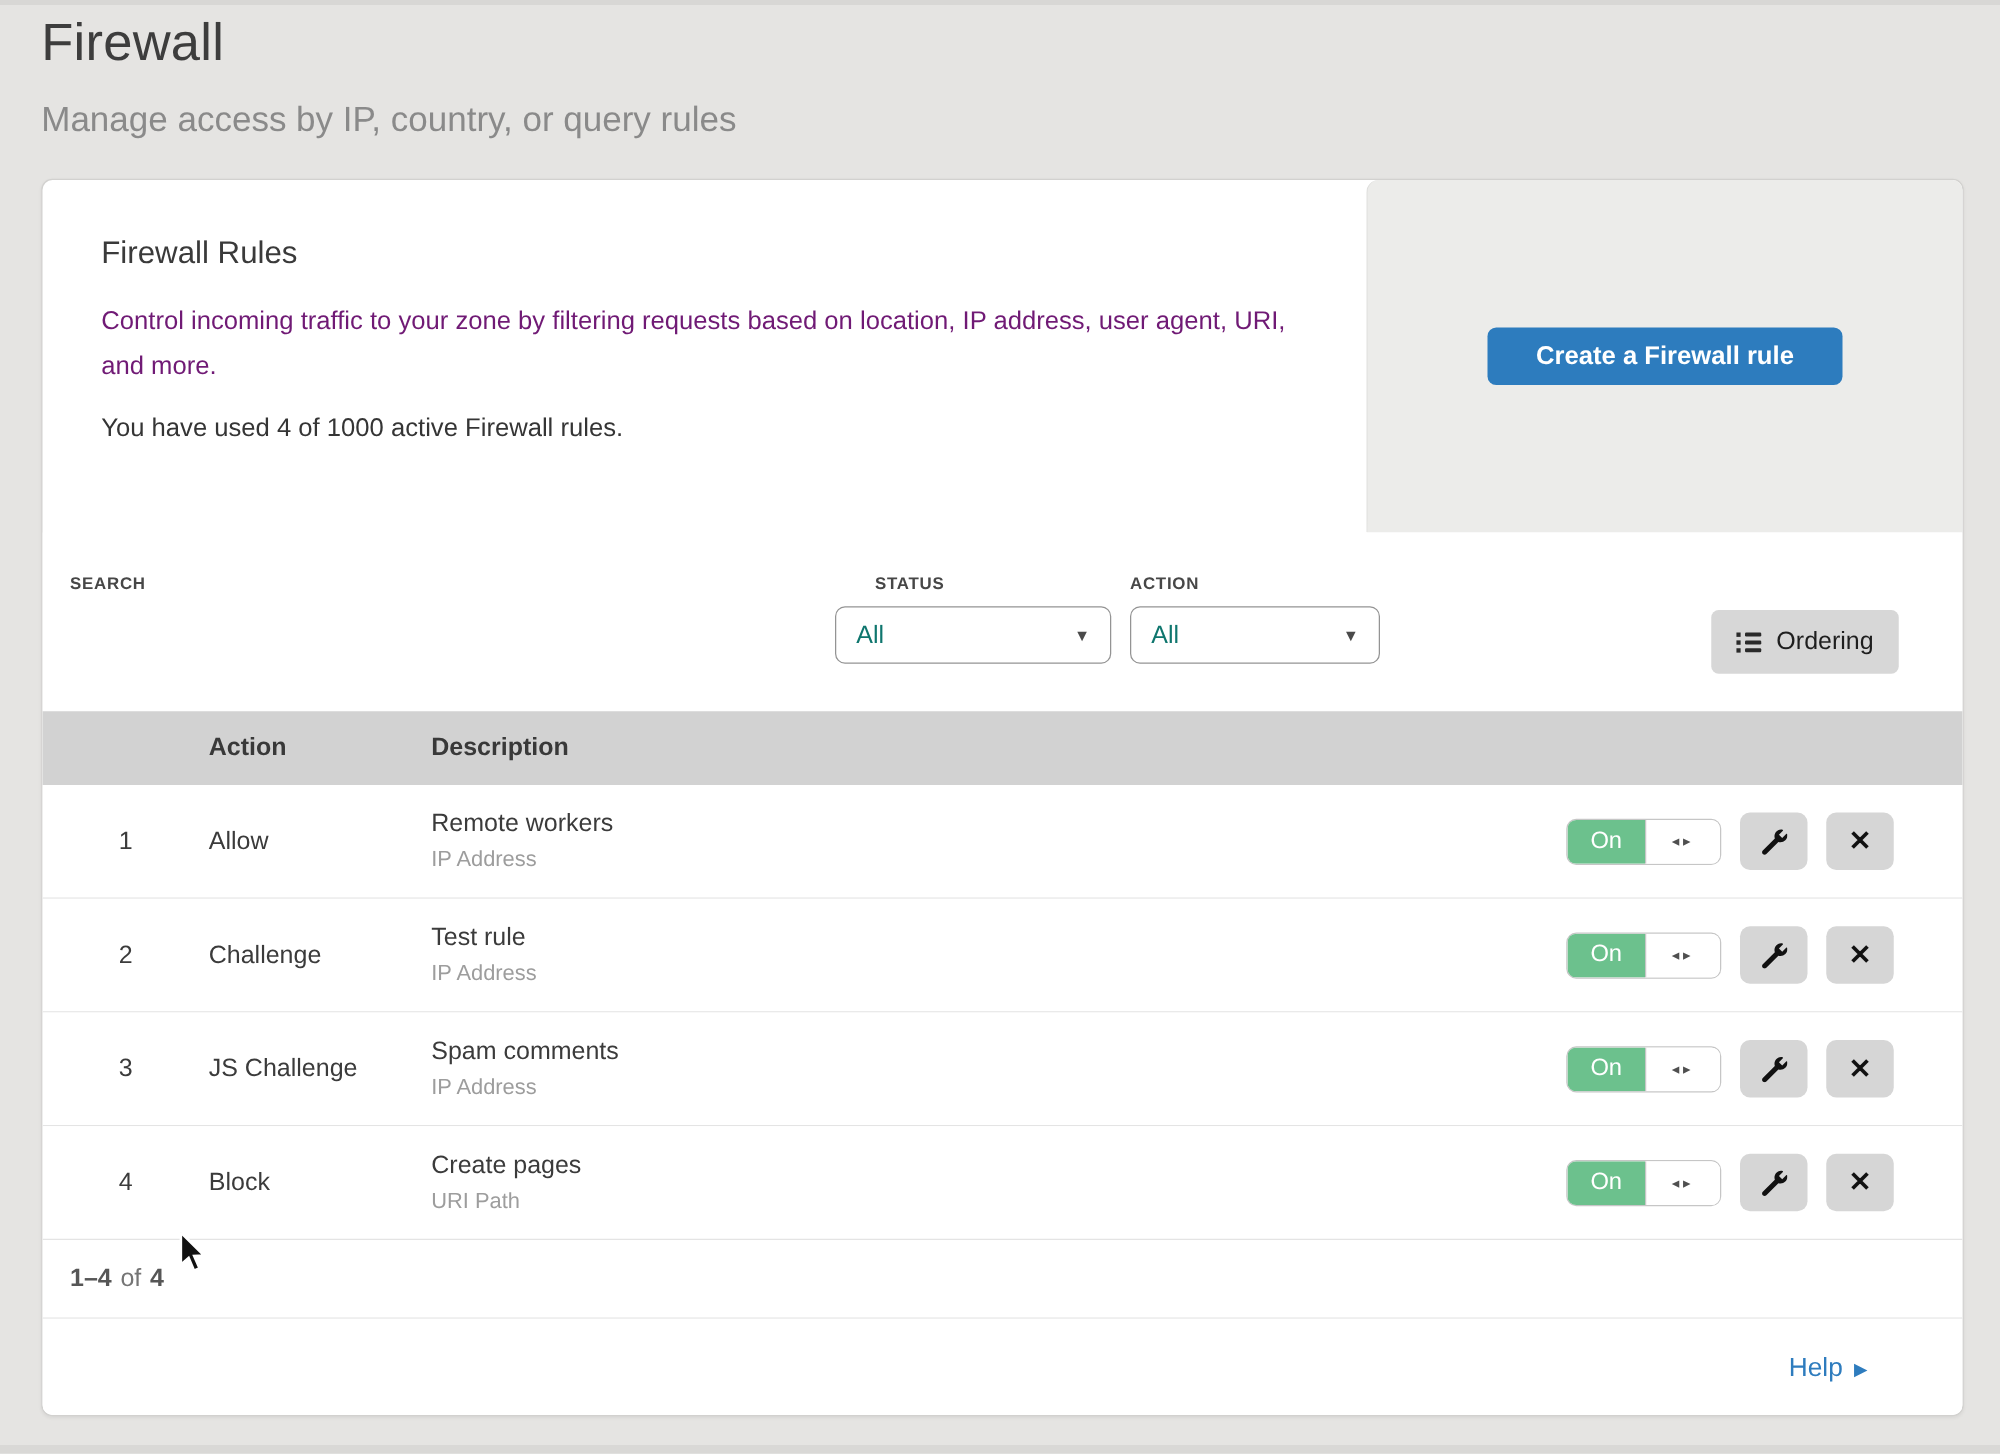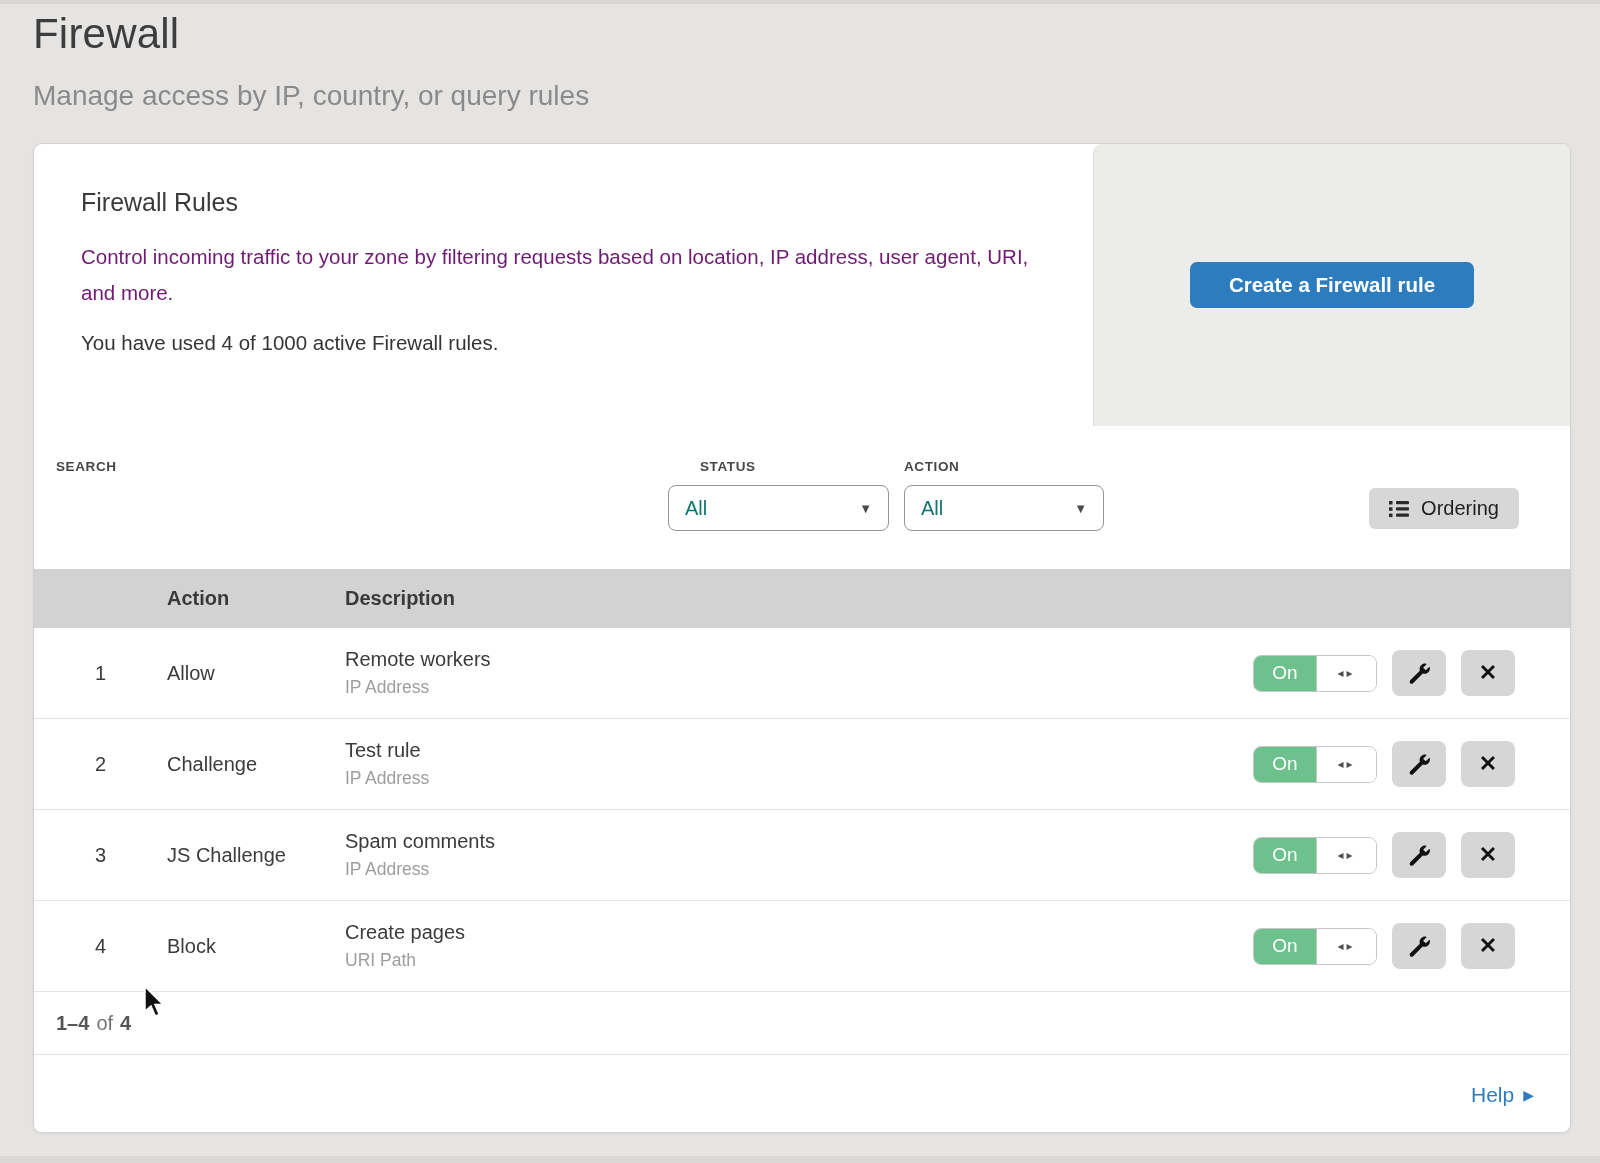--- a/index.html
+++ b/index.html
@@ -64,21 +64,21 @@
     border:none; outline:none; flex:1; font-family:inherit;
     font-size:19.5px; color:#3b3b3b; background:transparent;
   }
   .search-field input::placeholder { color:#8f8f8f; }
   .dropdown { justify-content:space-between; padding:0 16px; cursor:pointer; }
   .dd-status { left:634px; width:221px; }
   .dd-action { left:870px; width:200px; }
   .dd-value { font-size:20px; color:#0f766e; }
   .dd-caret { font-size:13px; color:#4a4a4a; }
   .ordering-btn {
-    position:absolute; left:1335px; top:62px; width:150px; height:41px;
+    position:absolute; left:1335px; top:62px; width:150px; height:51px;
     background:#d7d7d7; border:none; border-radius:6px; cursor:pointer;
     display:flex; align-items:center; justify-content:center; gap:10px;
     font-family:inherit; font-size:20px; color:#1f1f1f;
   }
 
   
   .table-area { position:absolute; left:0; top:425px; width:100%; }
   .thead {
     height:59px; background:#d2d2d2; display:flex; align-items:center;
     font-size:20px; font-weight:700; color:#393939;
@@ -113,21 +113,21 @@
 
   
   .pagination {
     height:63px; border-bottom:1px solid #e4e4e4; background:#fff;
     display:flex; align-items:center; padding-left:22px; font-size:20px;
   }
   .pg-range, .pg-total { font-weight:700; color:#565656; }
   .pg-of { color:#757575; margin:0 7px; }
   .help-row {
     height:79px; background:#fff; display:flex; align-items:center;
-    justify-content:flex-end; padding-right:36px;
+    justify-content:flex-end; padding-right:76px;
   }
   .help-link {
     color:#2e7cbe; font-size:21px; text-decoration:none;
     display:flex; align-items:center; gap:9px; cursor:pointer;
   }
   .help-arrow { font-size:14px; }
 
   .cursor { position:absolute; left:143px; top:986px; pointer-events:none; }
 </style>
 </head>

